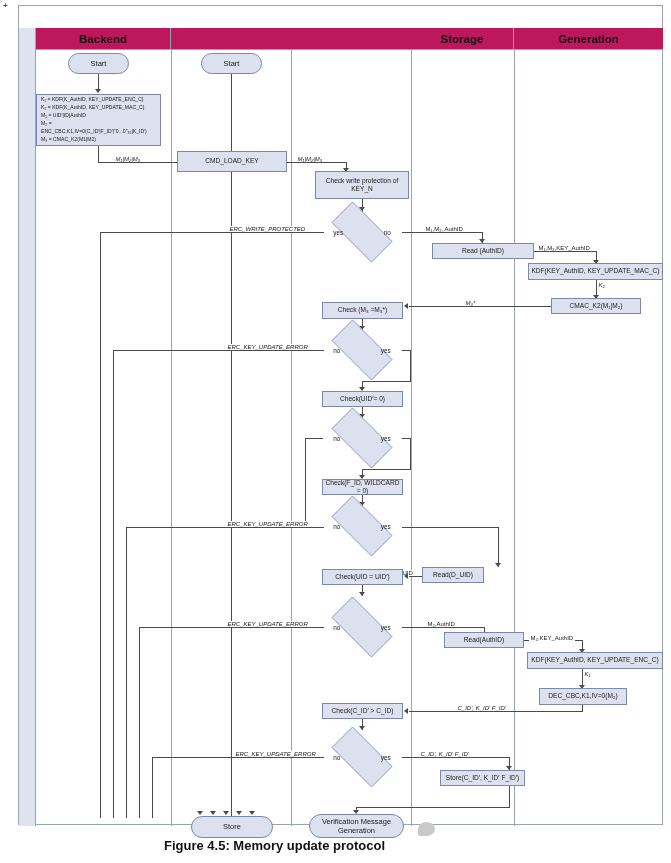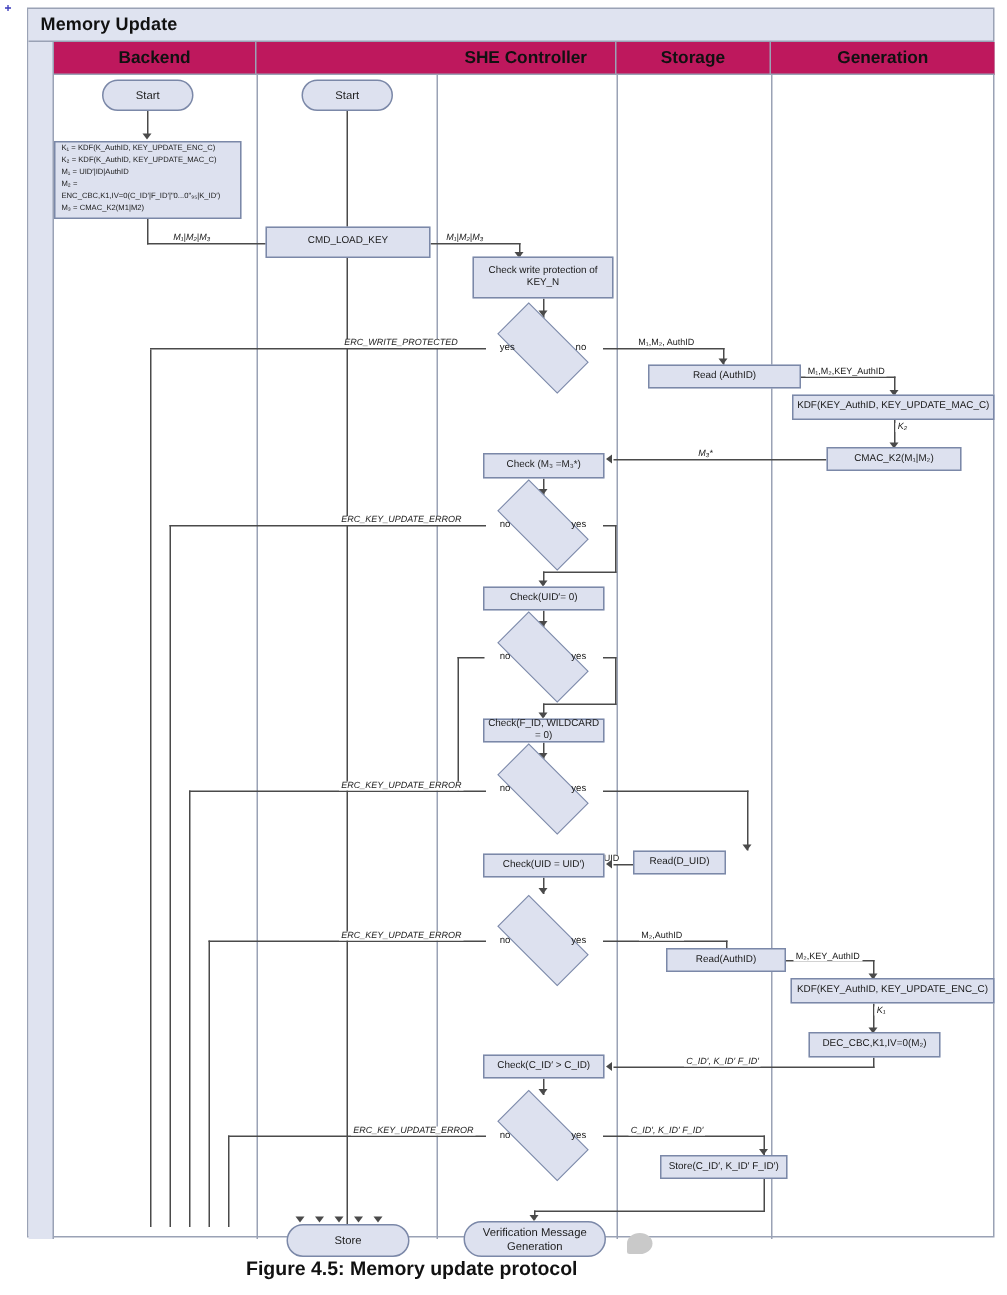--- a/index.html
+++ b/index.html
@@ -175,26 +175,24 @@
 </style>
 </head>
 <body>
 
 <div id="page">
 
   <div id="topmark">+</div>
 
   <div id="frame">
 
-    <div id="title-band">Memory Update</div>
     <div id="lane-gutter"></div>
 
     <div id="header-row">
       <div class="lane-head" style="left:0px;width:135px;">Backend</div>
-      <div class="lane-head" style="left:255px;width:120px;">SHE Controller</div>
       <div class="lane-head" style="left:375px;width:103px;">Storage</div>
       <div class="lane-head last" style="left:478px;width:149px;">Generation</div>
     </div>
 
     <div class="lane-div" style="left:152px;"></div>
     <div class="lane-div" style="left:272px;"></div>
     <div class="lane-div" style="left:392px;"></div>
     <div class="lane-div" style="left:495px;"></div>
 
     <div class="node term" style="left:49px;top:47px;width:61px;height:21px;">Start</div>

